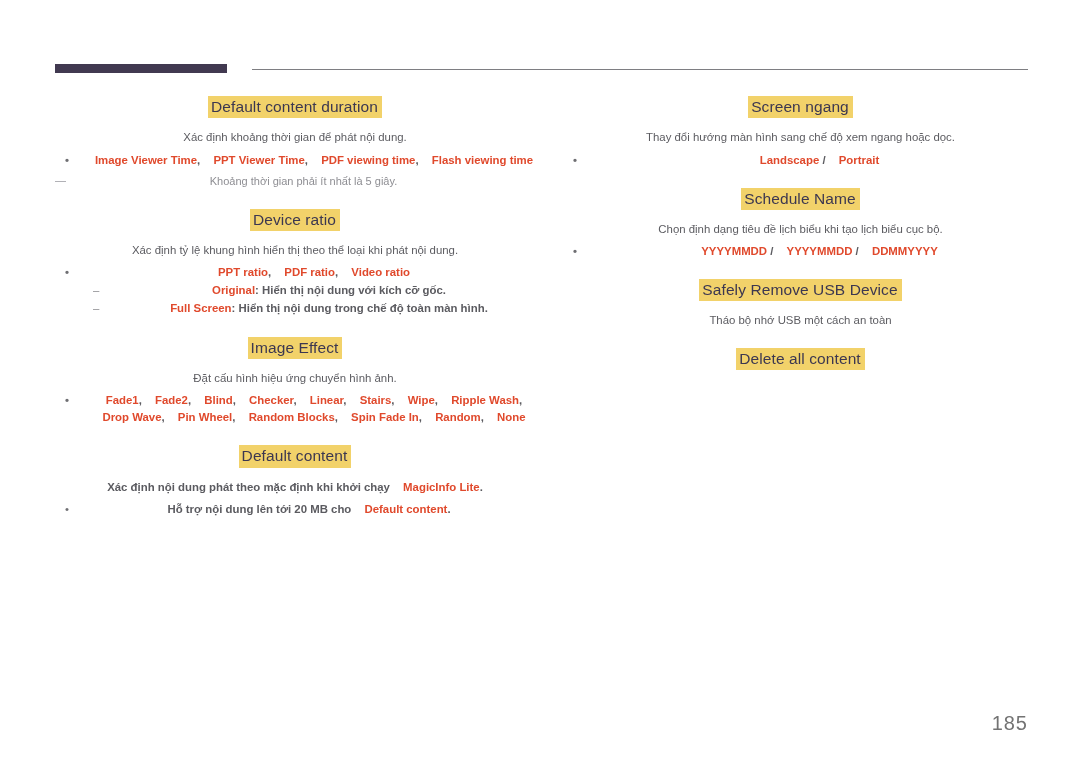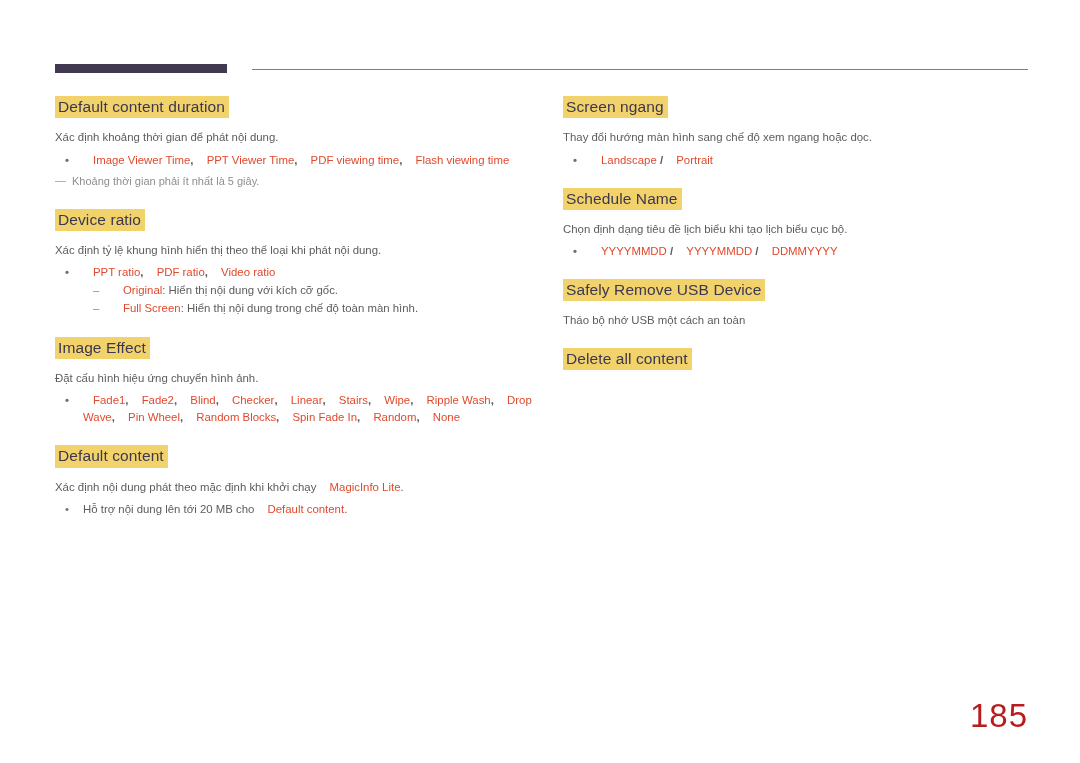--- a/index.html
+++ b/index.html
@@ -45,20 +45,21 @@
   .page {
     position: absolute;
     left: 0;
     top: 0;
     width: 1080px;
     height: 763px;
   }
   .col {
     position: absolute;
     top: 96px;
+    text-align: center;
   }
   .col-left  { left: 55px;  width: 480px; }
   .col-right { left: 563px; width: 475px; }
 
   
   h2.section-title {
     margin: 0;
     padding: 0;
     font-size: 15.5px;
     font-weight: normal;
@@ -141,39 +142,39 @@
     position: absolute;
     left: 0;
     top: -1px;
     color: #9a9aa0;
     font-size: 11px;
   }
 
   
   .kw {
     color: #e0492c;
-    font-weight: normal;
+    font-weight: bold;
     padding-left: 10px;
   }
   .sep {
     color: #5b5b60;
     font-weight: bold;
   }
   .plain {
     color: #5b5b60;
-    font-weight: normal;
+    font-weight: bold;
   }
 
   
   .page-number {
     position: absolute;
     right: 52px;
     bottom: 28px;
-    font-size: 33px;
-    color: #b91c1c;
+    font-size: 20px;
+    color: #737373;
     letter-spacing: 1px;
     font-weight: normal;
   }
 </style>
 </head>
 <body>
 
 <div class="page">
 
   <div class="header">

